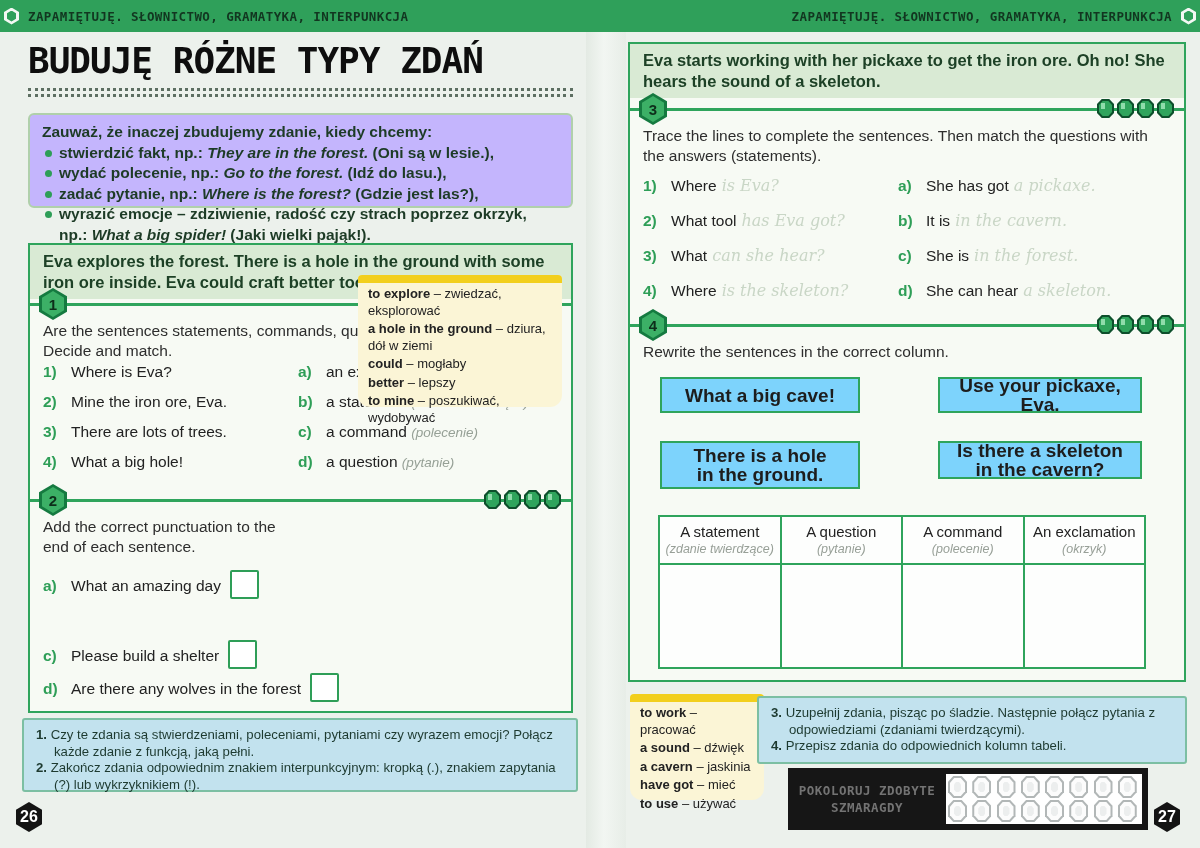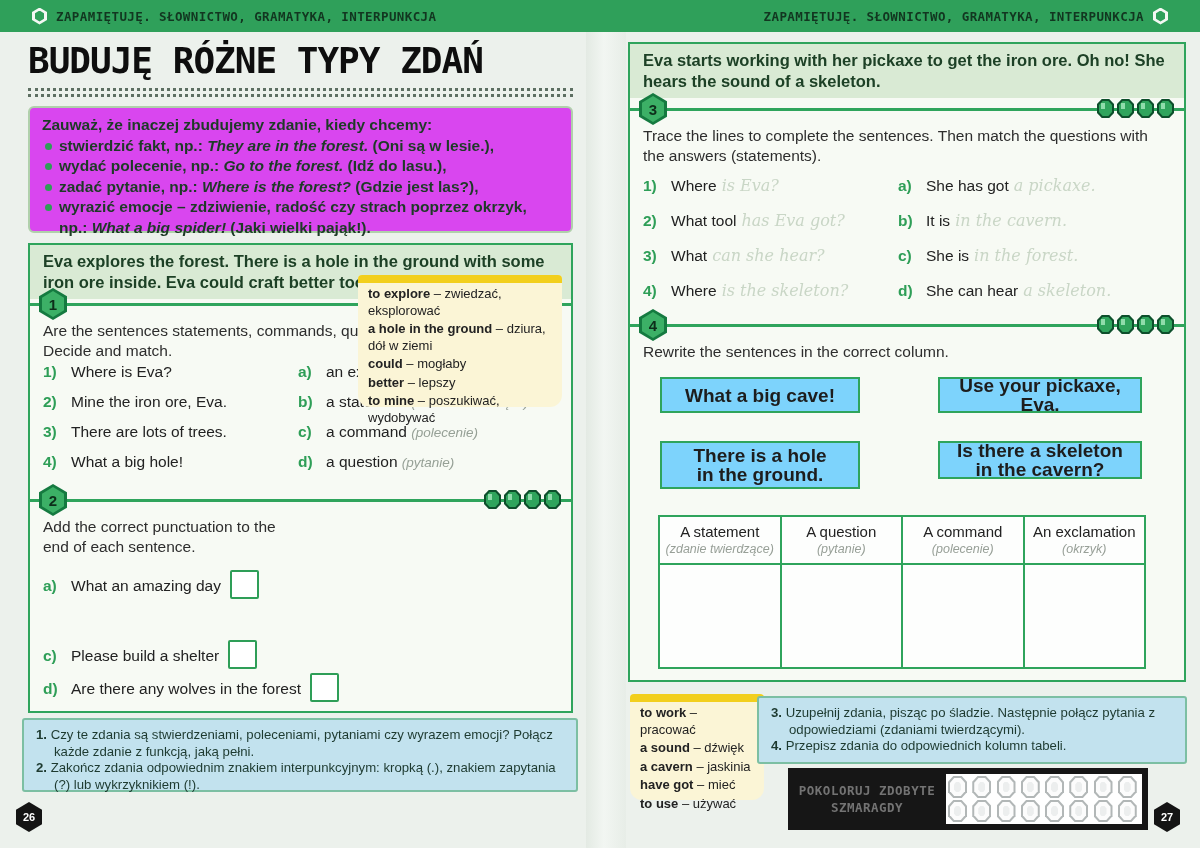--- a/index.html
+++ b/index.html
@@ -1,31 +1,31 @@
 <!DOCTYPE html>
 <html><head>
 <meta charset="utf-8">
 <style>
   html,body{margin:0;padding:0;}
   body{width:1200px;height:848px;background:#ecf1ec;font-family:"Liberation Sans",sans-serif;position:relative;overflow:hidden;}
   .abs{position:absolute;}
 
   
-  .topbar{left:0;top:0;width:1200px;height:32px;background:#2fa05a;display:flex;align-items:center;justify-content:space-between;padding:0 32px;box-sizing:border-box;}
+  .topbar{left:0;top:0;width:1200px;height:32px;background:#2fa05a;display:flex;align-items:center;justify-content:space-between;padding:0 4px;box-sizing:border-box;}
   .bargroup{display:flex;align-items:center;gap:9px;}
   .bartext{font-family:"DejaVu Sans Mono",monospace;font-weight:bold;font-size:12.5px;letter-spacing:.4px;color:#123620;}
   .hexicon{width:15px;height:17px;clip-path:polygon(50% 0,100% 26%,100% 74%,50% 100%,0 74%,0 26%);background:#f4f8f4;position:relative;}
   .hexicon::before{content:"";position:absolute;inset:3px;clip-path:inherit;background:#2fa05a;}
 
   
   .title{left:28px;top:40px;font-family:"DejaVu Sans Mono",monospace;font-weight:800;font-size:36px;letter-spacing:-1px;color:#0e0e0e;white-space:nowrap;}
   .dots{left:28px;top:88px;width:545px;height:3px;border-top:3px dotted #5d6f62;border-bottom:3px dotted #5d6f62;}
 
   
-  .infobox{left:28px;top:106px;width:545px;height:127px;background:#d946ef;border:2px solid #b0d0ab;border-radius:6px;box-sizing:border-box;padding:7px 12px;color:#1d3b26;font-weight:bold;font-size:15.5px;line-height:20.5px;}
+  .infobox{left:28px;top:113px;width:545px;height:95px;background:#c4b5fd;border:2px solid #b0d0ab;border-radius:6px;box-sizing:border-box;padding:7px 12px;color:#1d3b26;font-weight:bold;font-size:15.5px;line-height:20.5px;}
   .ibullet{position:relative;padding-left:17px;}
   .ibullet::before{content:"";position:absolute;left:3px;top:7px;width:7px;height:7px;border-radius:50%;background:#2e9e57;}
   .ex-it{font-style:italic;}
 
   
   .panel{background:#f7faf4;border:2px solid #2fa45c;box-sizing:border-box;}
   .panel-left{left:28px;top:243px;width:545px;height:470px;}
   .panel-right{left:628px;top:42px;width:558px;height:640px;}
   .story{position:absolute;left:0;top:0;right:0;background:#d9ead4;padding:6px 13px;box-sizing:border-box;font-weight:bold;font-size:16.5px;line-height:21px;color:#1d4126;}
   .exline{position:absolute;left:0;right:0;height:3px;background:#2fa45c;}
@@ -66,21 +66,21 @@
   .tbl .td{background:#fdfefd;height:102px;}
 
   
   .tracker{position:absolute;left:788px;top:768px;width:360px;height:62px;background:#161616;display:flex;align-items:center;}
   .tracker .tlabel{flex:1;text-align:center;font-family:"DejaVu Sans Mono",monospace;font-weight:bold;font-size:12.5px;letter-spacing:.5px;color:#737373;line-height:17px;}
   .tracker .tpanel{width:196px;height:50px;background:#fff;margin-right:6px;display:grid;grid-template-columns:repeat(8,1fr);gap:2px 2px;padding:2px;box-sizing:border-box;}
   .gem-gray{width:19px;height:22px;clip-path:polygon(28% 0,72% 0,100% 26%,100% 74%,72% 100%,28% 100%,0 74%,0 26%);background:#b2b7b7;position:relative;}
   .gem-gray::before{content:"";position:absolute;inset:2px;clip-path:inherit;background:#fcfcfc;}
   .gem-gray::after{content:"";position:absolute;inset:6px;clip-path:inherit;background:#eceeee;}
 
-  .pagehex{position:absolute;width:26px;height:30px;clip-path:polygon(50% 0,100% 26%,100% 74%,50% 100%,0 74%,0 26%);background:#141414;display:flex;align-items:center;justify-content:center;color:#fff;font-size:11px;font-weight:bold;}
+  .pagehex{position:absolute;width:26px;height:30px;clip-path:polygon(50% 0,100% 26%,100% 74%,50% 100%,0 74%,0 26%);background:#141414;display:flex;align-items:center;justify-content:center;color:#fff;font-size:16px;font-weight:bold;}
   .spine{left:586px;top:32px;width:40px;height:816px;background:linear-gradient(90deg,#e3eae3,#f2f6f2 45%,#e7ede7);}
 </style>
 </head>
 <body>
 
 <div class="spine abs"></div>
 
 <div class="topbar abs">
   <div class="bargroup">
     <span class="hexicon"></span>

